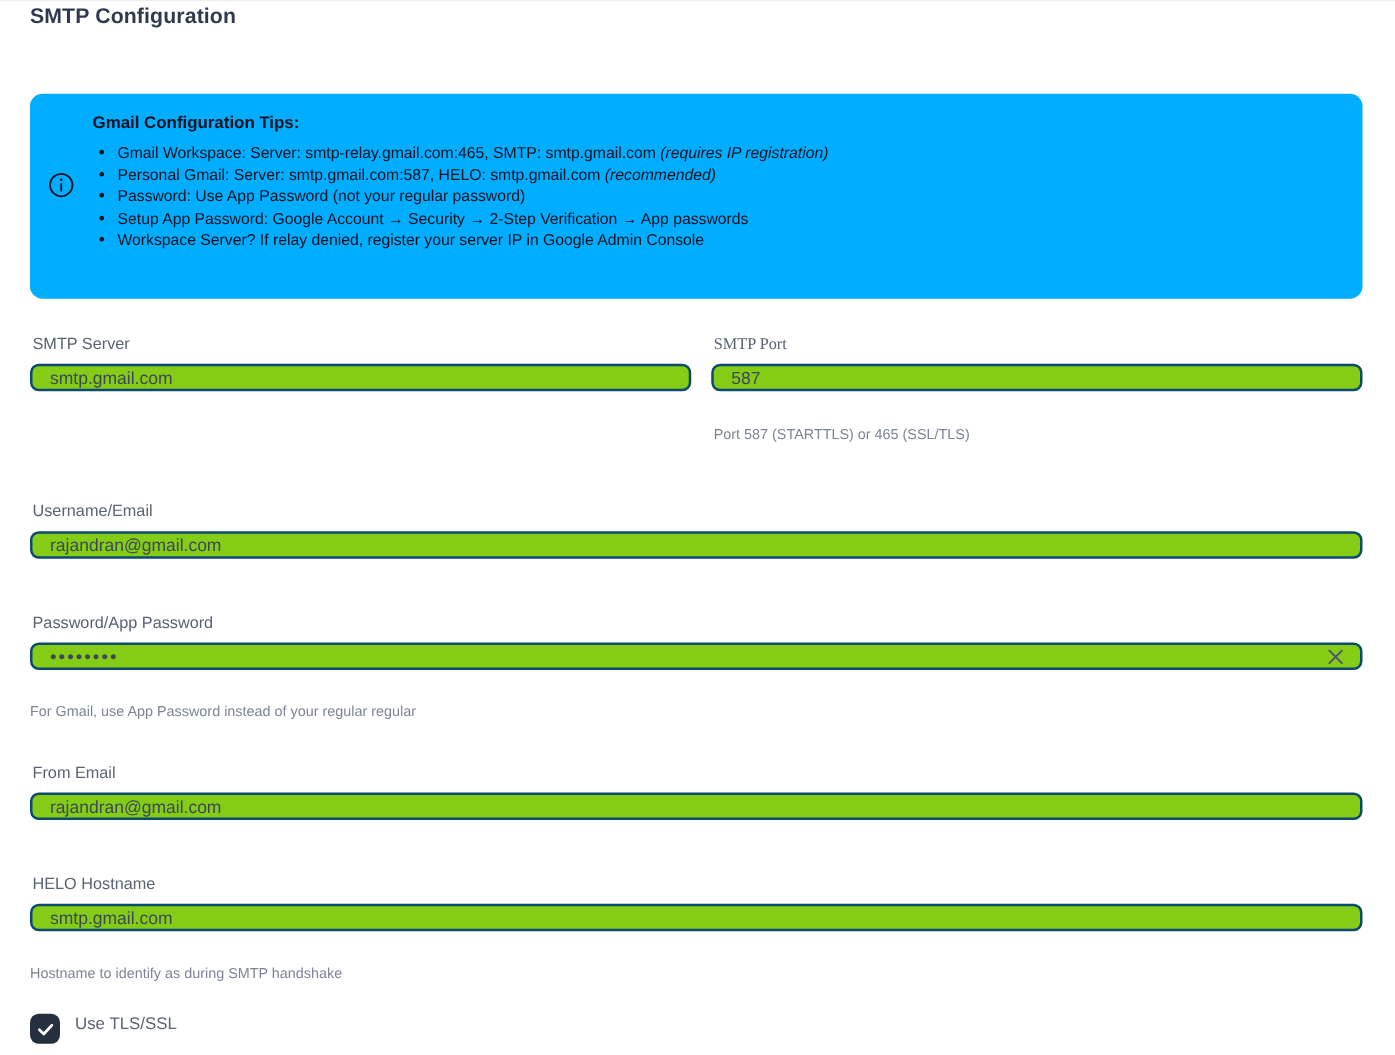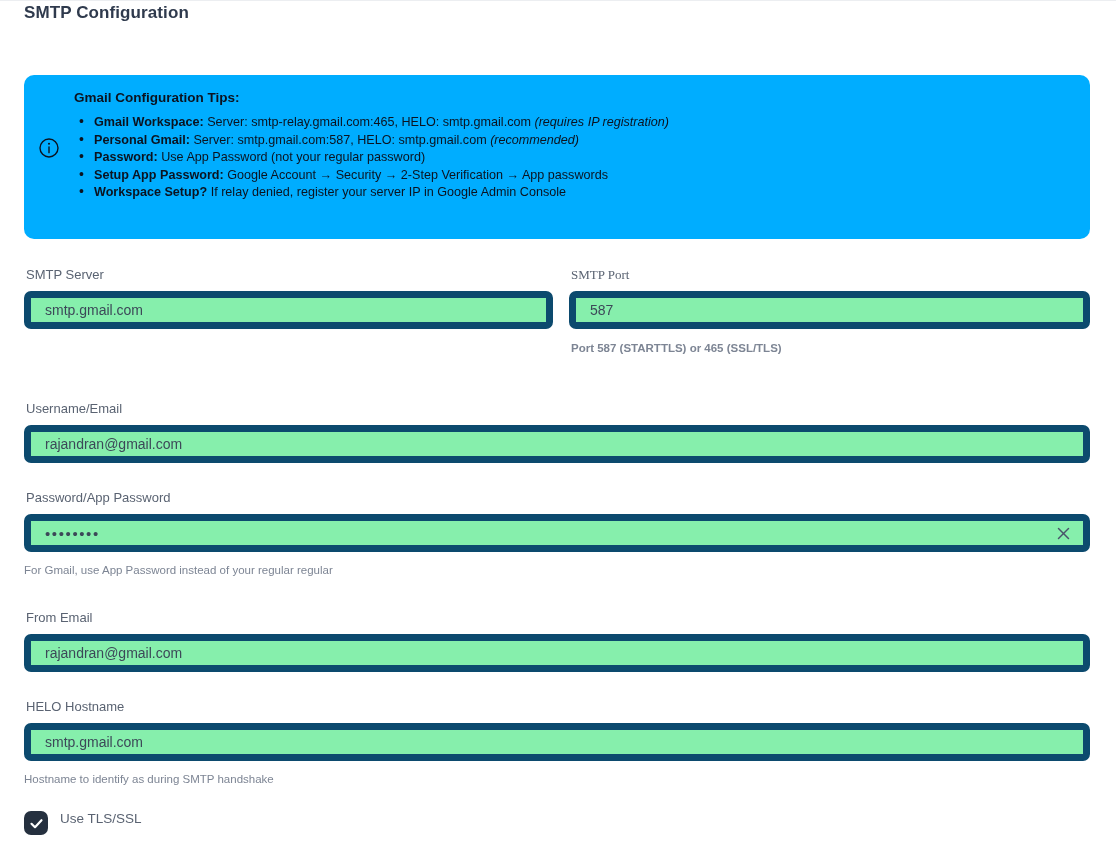--- a/index.html
+++ b/index.html
@@ -82,35 +82,35 @@
   }
   .banner-list li::before {
     content: "•";
     position: absolute;
     left: -15px;
     top: -1px;
     font-size: 14px;
     line-height: 17.5px;
     color: #0b1320;
   }
-  .bl-strong { font-weight: bold; margin-top: 44px; }
+  .bl-strong { font-weight: normal; margin-top: 44px; }
   .bl-em { font-style: italic; }
 
   
   .field-label {
     position: absolute;
     font-size: 13px;
     color: #5a6372;
   }
   .input {
     position: absolute;
-    background: #86efac;
-    border: 7px solid #0c4a6e;
+    background: #84cc16;
+    border: 2px solid #0c4a6e;
     border-radius: 7px;
-    height: 38px;
+    height: 22px;
     display: flex;
     align-items: center;
     padding: 0 14px;
     font-size: 14px;
     color: #3c4858;
   }
   .input .value {
     font-size: 14px;
     color: #3c4858;
   }
@@ -136,21 +136,21 @@
     justify-content: center;
     color: #49536a;
     cursor: pointer;
   }
 
   
   #lbl-server { left: 26px; top: 266px; }
   #in-server  { left: 24px; top: 290px; width: 529px; }
   #lbl-port   { left: 571px; top: 266px; font-family: Liberation Serif, serif; }
   #in-port    { left: 569px; top: 290px; width: 521px; }
-  #help-port  { left: 571px; top: 341px; font-weight: bold; }
+  #help-port  { left: 571px; top: 341px; }
 
   #lbl-user   { left: 26px; top: 400px; }
   #in-user    { left: 24px; top: 424px; width: 1066px; }
 
   #lbl-pass   { left: 26px; top: 489px; }
   #in-pass    { left: 24px; top: 513px; width: 1066px; }
   #help-pass  { left: 24px; top: 563px; }
 
   #lbl-from   { left: 26px; top: 609px; }
   #in-from    { left: 24px; top: 633px; width: 1066px; }
@@ -196,33 +196,33 @@
       <svg width="22" height="22" viewBox="0 0 22 22">
         <circle cx="11" cy="11" r="9" fill="none" stroke="#0b1320" stroke-width="1.4"></circle>
         <circle cx="11" cy="6.8" r="1.05" fill="#0b1320"></circle>
         <rect x="10.3" y="9.3" width="1.4" height="7" rx="0.6" fill="#0b1320"></rect>
       </svg>
     </span>
     <div class="banner-body">
       <div class="banner-heading">Gmail Configuration Tips:</div>
       <ul class="banner-list">
         <li>
-          <span class="bl-strong">Gmail Workspace:</span><span> Server: smtp-relay.gmail.com:465, HELO: smtp.gmail.com </span><span class="bl-em">(requires IP registration)</span>
+          <span class="bl-strong">Gmail Workspace:</span><span> Server: smtp-relay.gmail.com:465, SMTP: smtp.gmail.com </span><span class="bl-em">(requires IP registration)</span>
         </li>
         <li>
           <span class="bl-strong">Personal Gmail:</span><span> Server: smtp.gmail.com:587, HELO: smtp.gmail.com </span><span class="bl-em">(recommended)</span>
         </li>
         <li>
           <span class="bl-strong">Password:</span><span> Use App Password (not your regular password)</span><span class="bl-em"></span>
         </li>
         <li>
           <span class="bl-strong">Setup App Password:</span><span> Google Account → Security → 2-Step Verification → App passwords</span><span class="bl-em"></span>
         </li>
         <li>
-          <span class="bl-strong">Workspace Setup?</span><span> If relay denied, register your server IP in Google Admin Console</span><span class="bl-em"></span>
+          <span class="bl-strong">Workspace Server?</span><span> If relay denied, register your server IP in Google Admin Console</span><span class="bl-em"></span>
         </li>
       </ul>
     </div>
   </div>
 
   <div class="field-label" id="lbl-server">SMTP Server</div>
   <div class="input" id="in-server" placeholder="smtp.gmail.com">
     <span class="value">smtp.gmail.com</span>
   </div>
 

